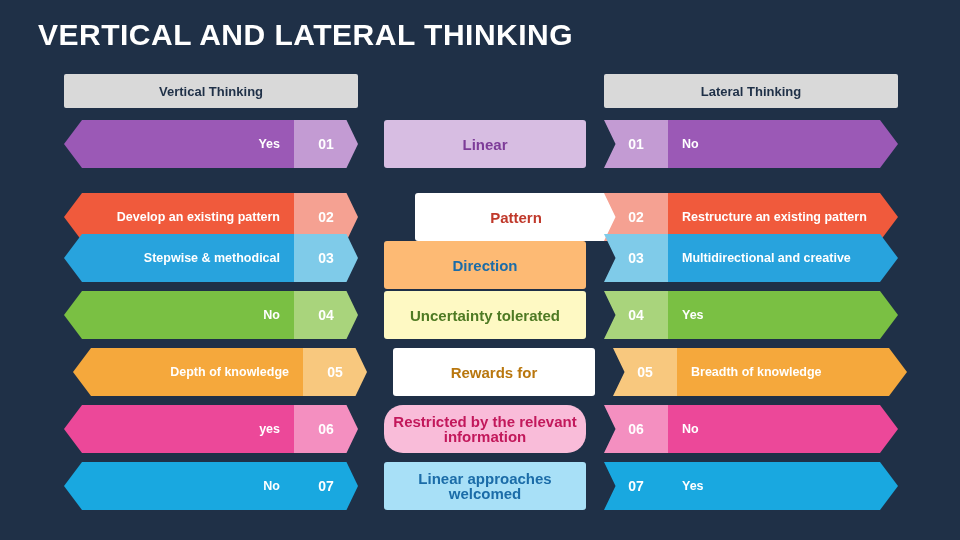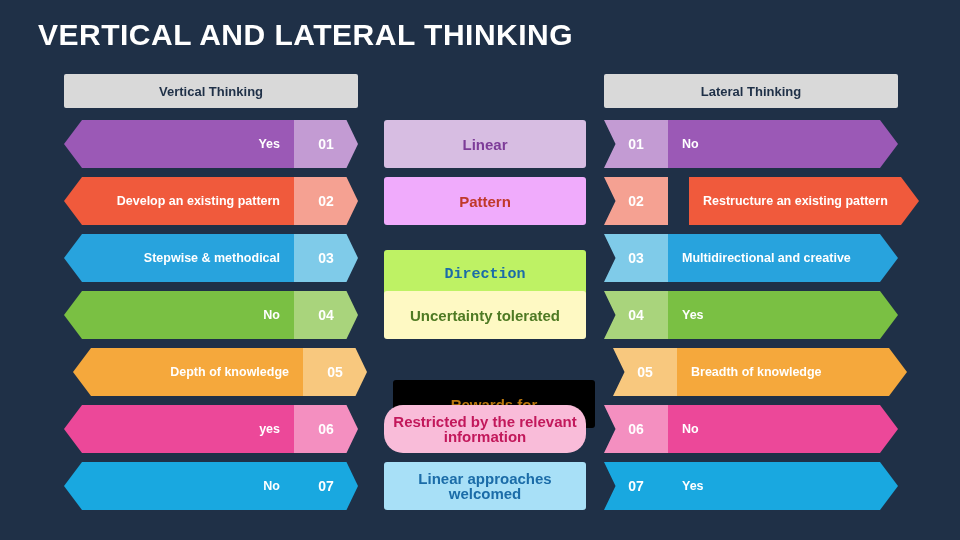--- a/index.html
+++ b/index.html
@@ -131,45 +131,45 @@
 <div class="header-box" id="header-right">Lateral Thinking</div>
 
 <div id="rows-container">
     <div class="row" style="top: 120px; left: 0px; width: 960px;">
       <div class="left-bar" style="background: rgb(155, 89, 182); top: 0px;">Yes</div>
       <div class="left-num" style="background: rgb(195, 155, 211); top: 0px;">01</div>
       <div class="center-box" style="background: rgb(215, 189, 226); color: rgb(125, 60, 152); top: 0px;">Linear</div>
       <div class="right-num" style="background: rgb(195, 155, 211); top: 0px;">01</div>
       <div class="right-bar" style="background: rgb(155, 89, 182); top: 0px;">No</div>
     </div>
-    <div class="row" style="top: 177px; left: 0px; width: 960px; text-decoration: underline;">
+    <div class="row" style="top: 193px; left: 0px; width: 960px; text-decoration: underline;">
       <div class="left-bar" style="background: rgb(240, 90, 60); top: 0px;">Develop an existing pattern</div>
       <div class="left-num" style="background: rgb(245, 161, 146); top: 0px;">02</div>
-      <div class="center-box" style="background: #f0abfc; color: rgb(192, 57, 43); top: 0px;">Pattern</div>
+      <div class="center-box" style="background: #ffffff; color: rgb(192, 57, 43); top: 0px; margin-left: 31px;">Pattern</div>
       <div class="right-num" style="background: rgb(245, 161, 146); top: 0px;">02</div>
-      <div class="right-bar" style="background: rgb(240, 90, 60); top: 0px; margin-left: 21px;">Restructure an existing pattern</div>
+      <div class="right-bar" style="background: rgb(240, 90, 60); top: 0px;">Restructure an existing pattern</div>
     </div>
     <div class="row" style="top: 234px; left: 0px; width: 960px;">
       <div class="left-bar" style="background: rgb(40, 163, 221); top: 0px;">Stepwise &amp; methodical</div>
       <div class="left-num" style="background: rgb(127, 203, 233); top: 0px;">03</div>
-      <div class="center-box" style="background: #bef264; color: rgb(27, 108, 168); top: 16px; font-family: Liberation Mono, monospace;">Direction</div>
+      <div class="center-box" style="background: #fdba74; color: rgb(27, 108, 168); top: 7px;">Direction</div>
       <div class="right-num" style="background: rgb(127, 203, 233); top: 0px;">03</div>
       <div class="right-bar" style="background: rgb(40, 163, 221); top: 0px;">Multidirectional and creative</div>
     </div>
     <div class="row" style="top: 291px; left: 0px; width: 960px;">
       <div class="left-bar" style="background: rgb(122, 192, 67); top: 0px;">No</div>
       <div class="left-num" style="background: rgb(169, 212, 124); top: 0px;">04</div>
       <div class="center-box" style="background: #fef9c3; color: rgb(78, 122, 35); top: 0px;">Uncertainty tolerated</div>
       <div class="right-num" style="background: rgb(169, 212, 124); top: 0px;">04</div>
       <div class="right-bar" style="background: rgb(122, 192, 67); top: 0px;">Yes</div>
     </div>
     <div class="row" style="top: 348px; left: 9px; width: 960px;">
       <div class="left-bar" style="background: rgb(245, 168, 60); top: 0px;">Depth of knowledge</div>
       <div class="left-num" style="background: rgb(248, 200, 126); top: 0px;">05</div>
-      <div class="center-box" style="background: #000000; color: rgb(185, 119, 14); top: 0px; margin-top: 32px;">Rewards for</div>
+      <div class="center-box" style="background: #ffffff; color: rgb(185, 119, 14); top: 0px;">Rewards for</div>
       <div class="right-num" style="background: rgb(248, 200, 126); top: 0px;">05</div>
       <div class="right-bar" style="background: rgb(245, 168, 60); top: 0px;">Breadth of knowledge</div>
     </div>
     <div class="row" style="top: 405px; left: 0px; width: 960px;">
       <div class="left-bar" style="background: rgb(236, 72, 153); top: 0px;">yes</div>
       <div class="left-num" style="background: rgb(244, 143, 192); top: 0px;">06</div>
       <div class="center-box" style="background: rgb(249, 188, 217); color: rgb(194, 24, 91); top: 0px; border-radius: 19px;">Restricted by the relevant information</div>
       <div class="right-num" style="background: rgb(244, 143, 192); top: 0px;">06</div>
       <div class="right-bar" style="background: rgb(236, 72, 153); top: 0px;">No</div>
     </div>

